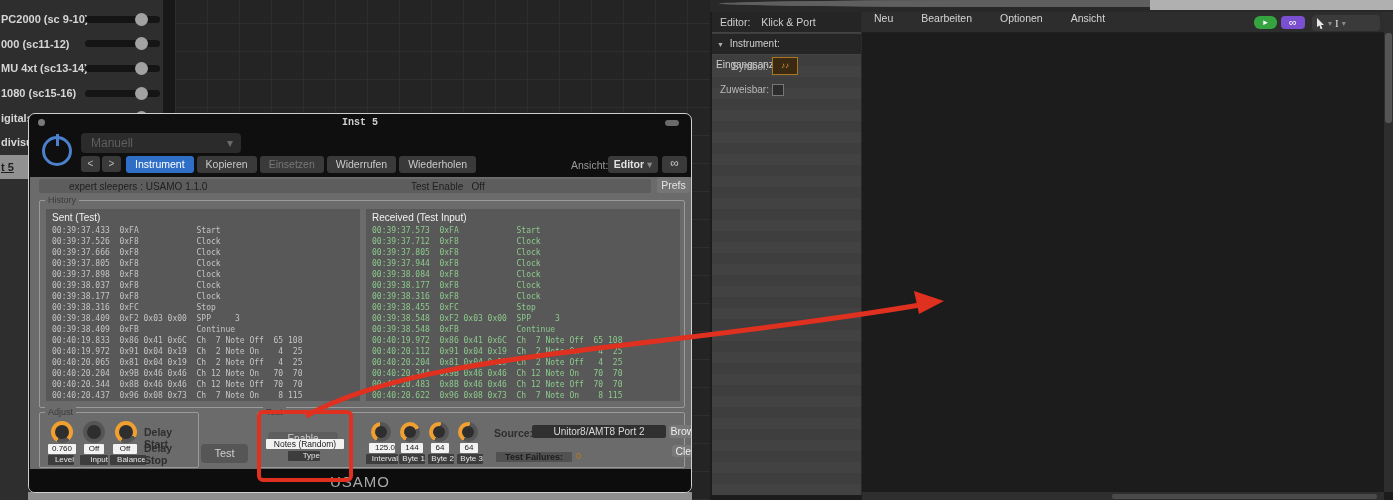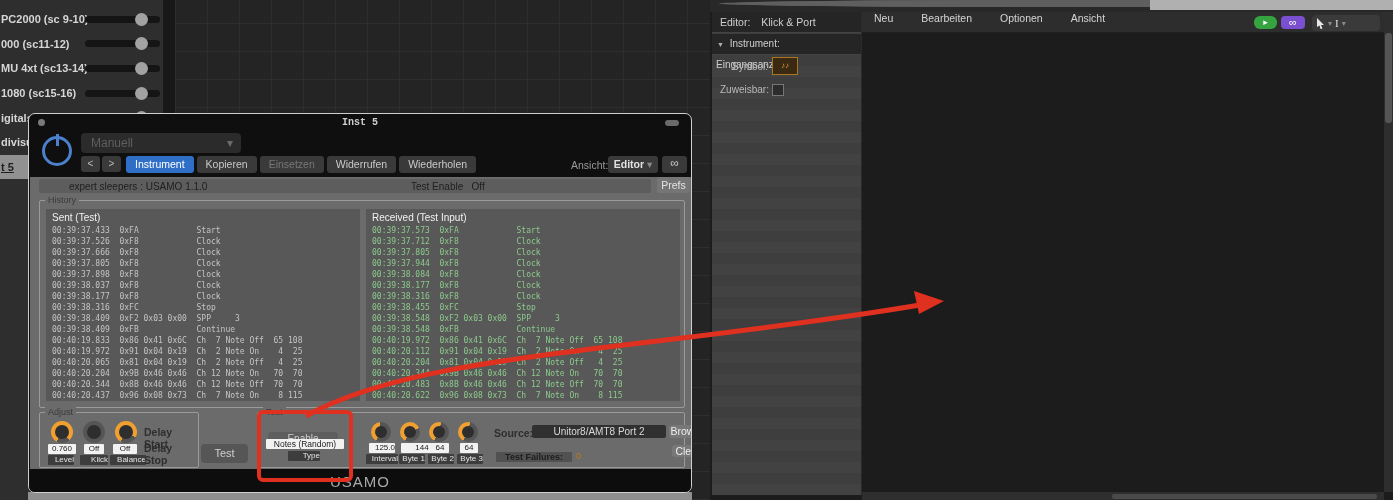--- a/index.html
+++ b/index.html
@@ -260,39 +260,39 @@
 
       <div class="group" style="left:9px;top:235px;width:158px;height:54px;">
         <span class="group-label">Adjust</span>
         <div class="knob" style="left:11px;top:8px;width:22px;height:22px;background:conic-gradient(from 210deg,#f0a030 0 80%,#555 80% 100%);"></div>
         <div class="knob" style="left:43px;top:8px;width:22px;height:22px;background:conic-gradient(#555 0 100%);"></div>
         <div class="knob" style="left:75px;top:8px;width:22px;height:22px;background:conic-gradient(from 210deg,#f0a030 0 75%,#555 75% 100%);"></div>
         <div class="vchip" style="left:8px;top:31px;width:28px;">0.760</div>
         <div class="vchip" style="left:44px;top:31px;width:20px;">Off</div>
         <div class="vchip" style="left:73px;top:31px;width:24px;">Off</div>
         <div class="lchip" style="left:8px;top:42px;width:26px;">Level</div>
-        <div class="lchip" style="left:40px;top:42px;width:28px;">Klick</div>
+        <div class="lchip" style="left:40px;top:42px;width:28px;">Input</div>
         <div class="lchip" style="left:70px;top:42px;width:36px;">Balance</div>
         <span class="dlabel" style="left:104px;top:13px;">Delay Start</span>
         <span class="dlabel" style="left:104px;top:29px;">Delay Stop</span>
       </div>
 
       <div class="bigbtn" style="left:171px;top:267px;width:47px;height:19px;line-height:19px;">Test</div>
 
       <div class="group" style="left:227px;top:235px;width:426px;height:54px;">
         <span class="group-label">Test</span>
         <div class="bigbtn" style="left:10px;top:19px;width:70px;height:14px;line-height:14px;font-size:10px;background:#5e5e5e;">Enable</div>
         <div class="vchip" style="left:8px;top:26px;width:78px;font-size:8.5px;">Notes (Random)</div>
         <div class="lchip" style="left:30px;top:38px;width:32px;">Type</div>
         <div class="knob" style="left:113px;top:9px;width:20px;height:20px;background:conic-gradient(from 210deg,#f0a030 0 40%,#555 40% 100%);"></div>
         <div class="knob" style="left:142px;top:9px;width:20px;height:20px;background:conic-gradient(from 210deg,#f0a030 0 60%,#555 60% 100%);"></div>
         <div class="knob" style="left:171px;top:9px;width:20px;height:20px;background:conic-gradient(from 210deg,#f0a030 0 45%,#555 45% 100%);"></div>
         <div class="knob" style="left:200px;top:9px;width:20px;height:20px;background:conic-gradient(from 210deg,#f0a030 0 45%,#555 45% 100%);"></div>
         <div class="vchip" style="left:111px;top:30px;width:26px;text-align:right;">125.0</div>
-        <div class="vchip" style="left:143px;top:30px;width:22px;padding-left:10px;">144</div>
+        <div class="vchip" style="left:143px;top:30px;width:22px;">144</div>
         <div class="vchip" style="left:173px;top:30px;width:18px;">64</div>
         <div class="vchip" style="left:202px;top:30px;width:18px;">64</div>
         <div class="lchip" style="left:108px;top:41px;width:32px;">Interval</div>
         <div class="lchip" style="left:141px;top:41px;width:26px;">Byte 1</div>
         <div class="lchip" style="left:170px;top:41px;width:26px;">Byte 2</div>
         <div class="lchip" style="left:199px;top:41px;width:26px;">Byte 3</div>
         <span class="dlabel" style="left:236px;top:14px;">Source:</span>
         <div class="srcfield" style="left:274px;top:12px;width:134px;height:13px;">Unitor8/AMT8 Port 2</div>
         <div class="graybtn" style="left:411px;top:12px;width:38px;height:13px;line-height:13px;">Browse</div>
         <div class="graybtn" style="left:414px;top:32px;width:32px;height:12px;line-height:12px;">Clear</div>

